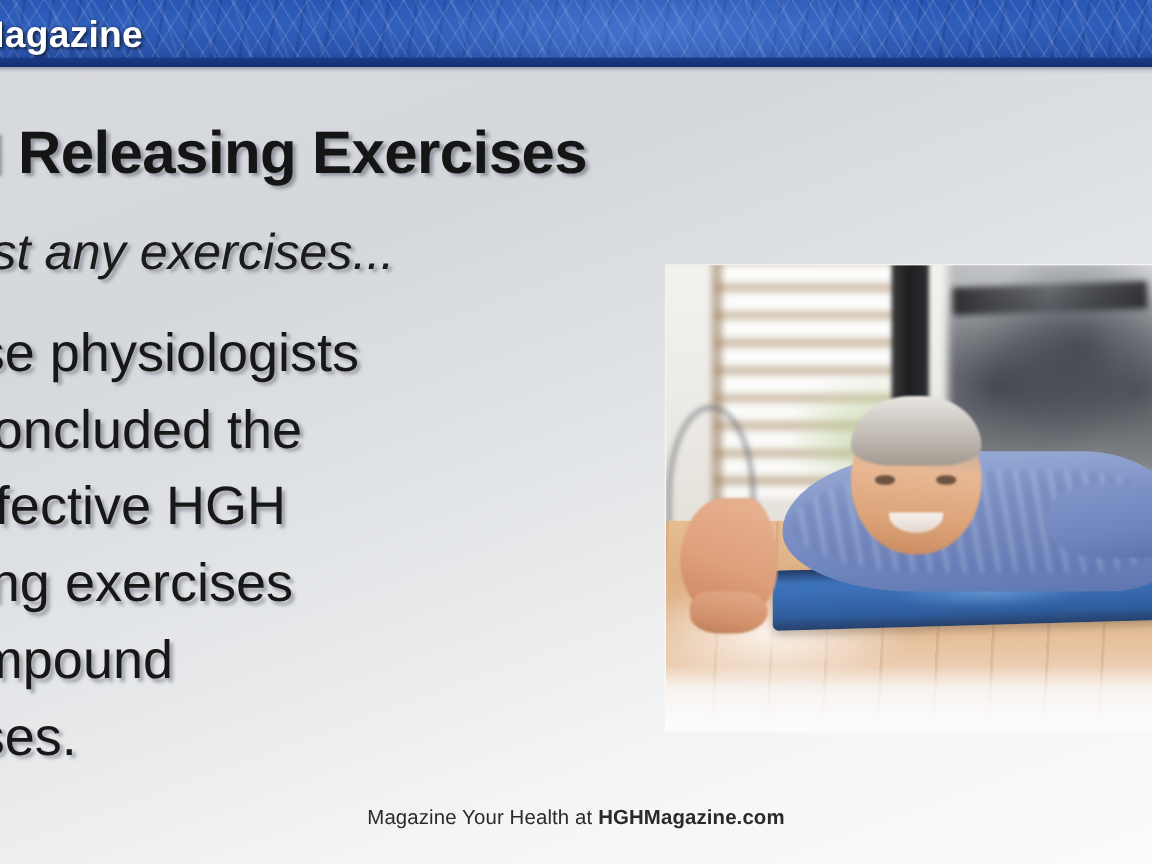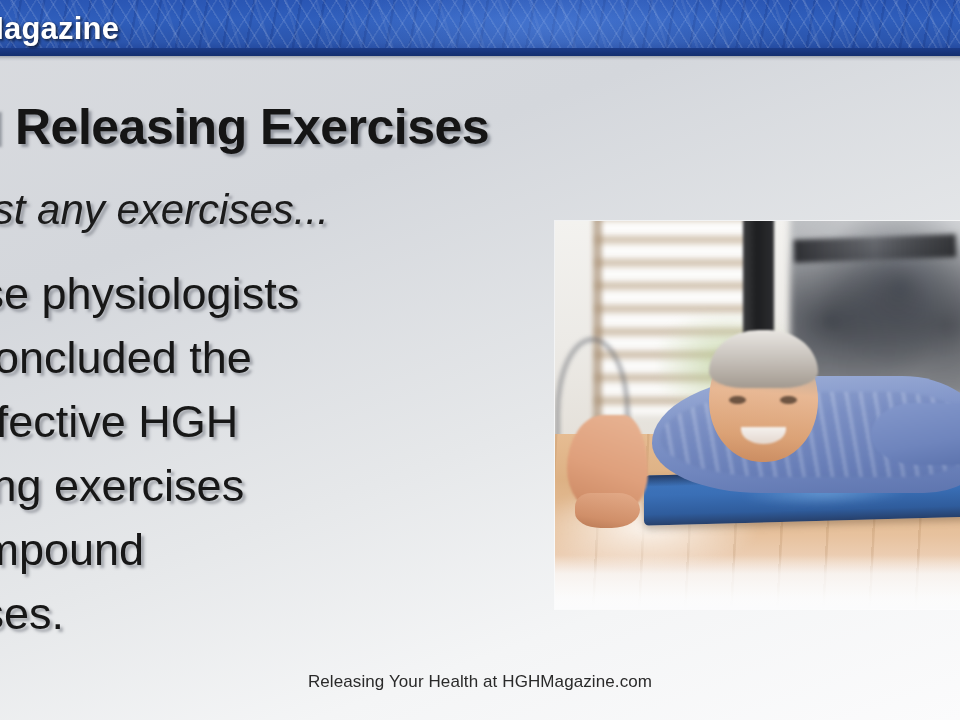--- a/index.html
+++ b/index.html
@@ -332,21 +332,21 @@
   .footer {
     position: absolute;
     left: 0;
     top: 672px;
     width: 960px;
     text-align: center;
     font-size: 17px;
     color: #2a2a2a;
     letter-spacing: 0.1px;
   }
-  .footer b { font-weight: normal; }
+  .footer b { font-weight: bold; }
 </style>
 </head>
 <body>
 
 <div class="slide">
 
   <div class="banner">
     <div class="tex"></div>
     <div class="glow"></div>
     <div class="dark-strip"></div>
@@ -393,16 +393,16 @@
       <div class="ph-hair"></div>
       <div class="ph-eyeL"></div>
       <div class="ph-eyeR"></div>
       <div class="ph-smile"></div>
       <div class="ph-reflect"></div>
     </div>
     <div class="photo-fade"></div>
   </div>
 
   <div class="footer">
-    <span>Releasing Your Health at </span><b>HGHMagazine.com</b>
+    <span>Magazine Your Health at </span><b>HGHMagazine.com</b>
   </div>
 
 </div>
 
 </body></html>

